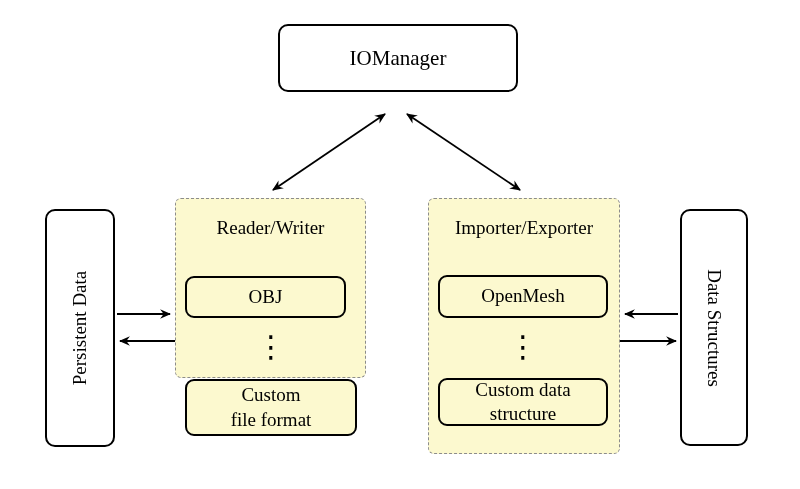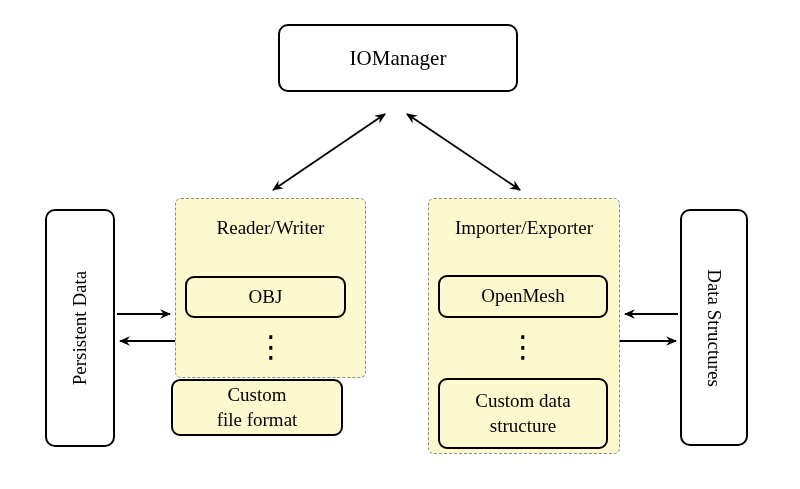--- a/index.html
+++ b/index.html
@@ -106,30 +106,30 @@
     <span class="label">Data Structures</span>
   </div>
 
   <div class="panel" style="left:175px; top:198px; width:191px; height:180px;">
     <div class="panel-title">Reader/Writer</div>
   </div>
   <div class="inner-box" style="left:185px; top:276px; width:161px; height:42px;">
     <span class="label">OBJ</span>
   </div>
   <div class="dots" style="left:185px; top:332px; width:172px;">⋮</div>
-  <div class="inner-box" style="left:171px; top:379px; width:172px; height:57px;">
+  <div class="inner-box" style="left:185px; top:379px; width:172px; height:57px;">
     <span class="label">Custom
 file format</span>
   </div>
 
   <div class="panel" style="left:428px; top:198px; width:192px; height:256px;">
     <div class="panel-title">Importer/Exporter</div>
   </div>
   <div class="inner-box" style="left:438px; top:275px; width:170px; height:43px;">
     <span class="label">OpenMesh</span>
   </div>
   <div class="dots" style="left:438px; top:332px; width:170px;">⋮</div>
-  <div class="inner-box" style="left:438px; top:378px; width:170px; height:71px;">
+  <div class="inner-box" style="left:438px; top:378px; width:170px; height:48px;">
     <span class="label">Custom data
 structure</span>
   </div>
 
 </div>
 
 </body></html>

